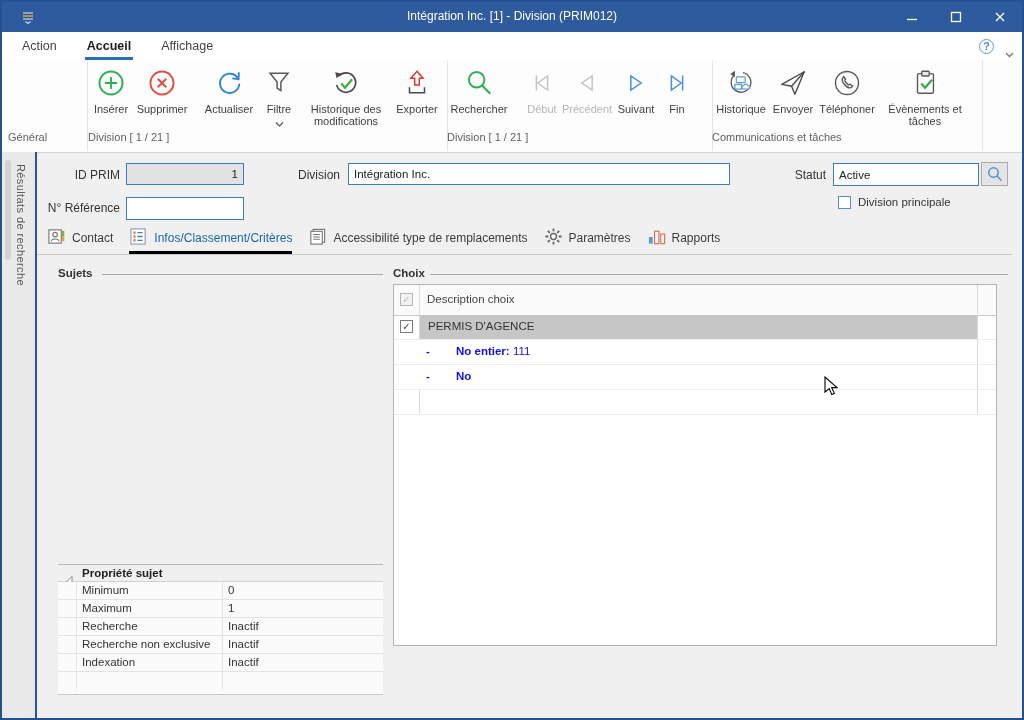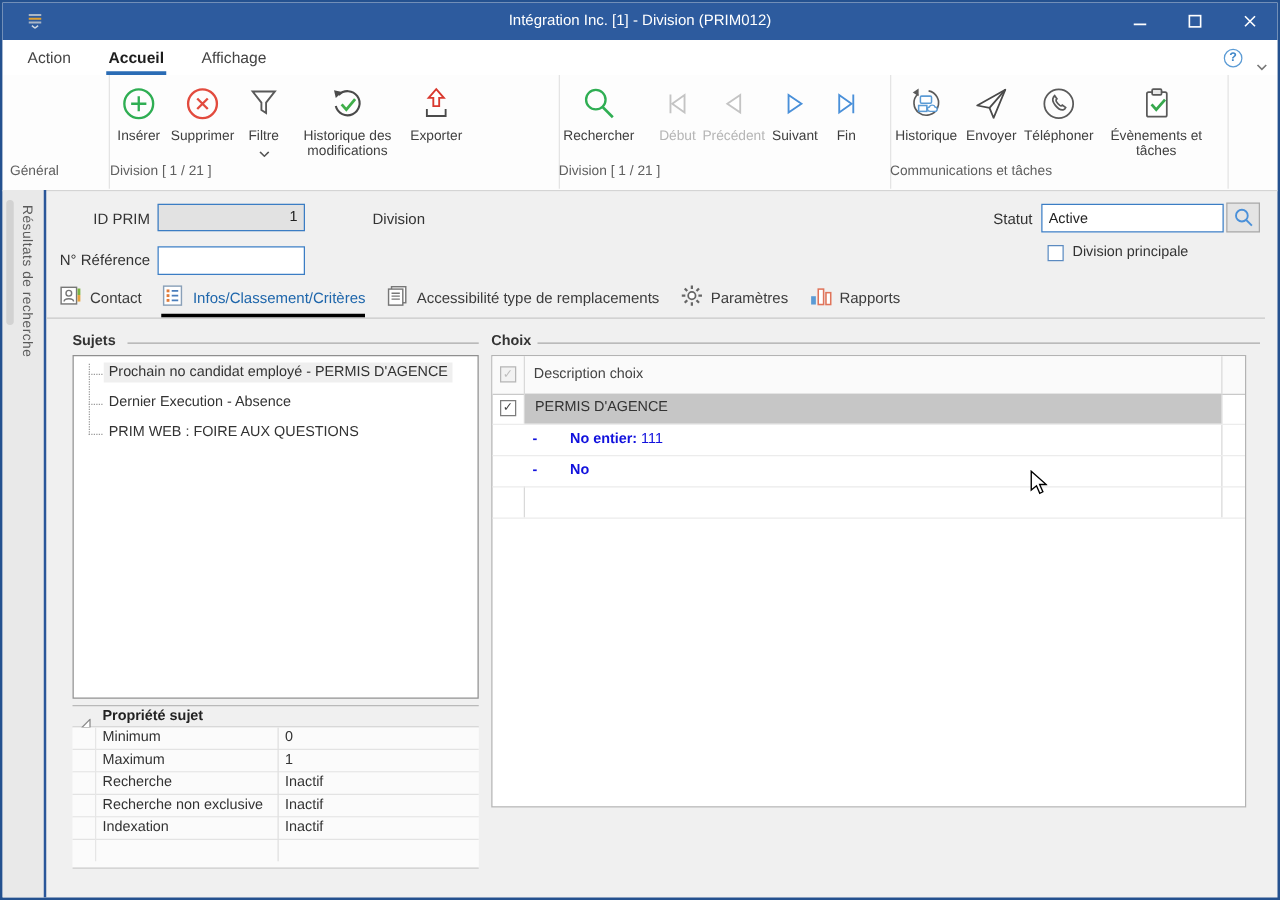--- a/index.html
+++ b/index.html
@@ -163,20 +163,29 @@
         </div>
         <div class="rbtn" style="width:56px;">
           <span class="ric">
             <svg width="30" height="30" viewBox="0 0 32 32" fill="none" stroke="#e24b3e" stroke-width="2">
                 <circle cx="16" cy="16" r="12.3"></circle>
                 <path d="M11.5 11.5 l9 9 M20.5 11.5 l-9 9"></path>
               </svg>
           </span>
           <span>Supprimer</span>
         </div>
+        <div class="rbtn" style="width:58px;margin-left:10px;">
+          <span class="ric">
+            <svg width="30" height="30" viewBox="0 0 32 32" fill="none" stroke="#2e86d2" stroke-width="2">
+                <path d="M25.8 11.5 A10.3 10.3 0 1 0 27 16.8"></path>
+                <polyline points="26.5,4.5 26.2,12 19.5,11" fill="none"></polyline>
+              </svg>
+          </span>
+          <span>Actualiser</span>
+        </div>
         <div class="rbtn" style="width:42px;">
           <span class="ric">
             <svg width="30" height="30" viewBox="0 0 32 32">
                 <path d="M6.5 5.5 h19 l-7.5 9.5 v9 l-4 -2.6 v-6.4 z" fill="#fff" stroke="#5a5a5a" stroke-width="1.6"></path>
               </svg>
           </span>
           <span>Filtre</span>
           <span style="margin-top:2px;"><svg width="9" height="5" viewBox="0 0 9 5">
                 <path d="M1 0.5 l3.5 3.5 L8 0.5" fill="none" stroke="#555" stroke-width="1.2"></path>
               </svg></span>
@@ -304,20 +313,21 @@
     <div class="side-pill"></div>
     <div class="side-label">Résultats de recherche</div>
   </div>
   <div class="splitter"></div>
 
   <div class="flabel" style="left:36px;top:166px;width:82px;">ID PRIM</div>
   <input class="field ro" style="left: 124px; top: 161px; width: 118px; height: 22px;" value="1">
   <div class="flabel" style="left:20px;top:199px;width:98px;">N° Référence</div>
   <input class="field" style="left: 124px; top: 195px; width: 118px; height: 23px;">
   <div class="flabel" style="left:278px;top:166px;width:60px;">Division</div>
+  <input class="field" style="left: 346px; top: 161px; width: 382px; height: 22px;" value="Intégration Inc.">
   <div class="flabel" style="left:756px;top:166px;width:68px;">Statut</div>
   <input class="field" style="left: 831px; top: 161px; width: 146px; height: 23px;" value="Active">
   <div class="lookup-btn" style="left:979px;top:160px;">
     <svg width="16" height="16" viewBox="0 0 16 16" fill="none" stroke="#4a90d9" stroke-width="1.5">
         <circle cx="6.5" cy="6.5" r="4.7"></circle>
         <path d="M10 10 L14.5 14.5"></path>
       </svg>
   </div>
   <span class="cb" style="left:836px;top:194px;"></span>
   <div class="cb-label" style="left:856px;top:194px;">Division principale</div>
@@ -366,29 +376,20 @@
               <rect x="14.5" y="7.5" width="4" height="10" fill="#fff" stroke="#e0745a" stroke-width="1.3"></rect>
             </svg></span>
         <span>Rapports</span>
       </div>
     </div>
     <div class="tab-hairline"></div>
   </div>
 
   <div class="grp-title" style="left:56px;top:265px;">Sujets</div>
   <div class="grp-line" style="left:100px;top:272px;width:281px;"></div>
-  <div class="sujets-box">
-    <div class="dot-v" style="top:6px;height:57px;"></div>
-    <div class="dot-h" style="top:14px;"></div>
-    <div class="dot-h" style="top:38px;"></div>
-    <div class="dot-h" style="top:62px;"></div>
-    <div class="tree-item hl" style="top:5px;">Prochain no candidat employé - PERMIS D'AGENCE</div>
-    <div class="tree-item" style="top:29px;">Dernier Execution - Absence</div>
-    <div class="tree-item" style="top:53px;">PRIM WEB : FOIRE AUX QUESTIONS</div>
-  </div>
 
   <div class="pg-header">
     <span style="position:absolute;left:7px;top:5px;"><svg width="8" height="8" viewBox="0 0 8 8">
           <polygon points="7,0.5 7,7 0.5,7" fill="#fff" stroke="#8a8a8a" stroke-width="1"></polygon>
         </svg></span>
     <span class="txt">Propriété sujet</span>
   </div>
   <div class="pg-rows">
     <div class="pg-row">
         <span class="lab">Minimum</span>

